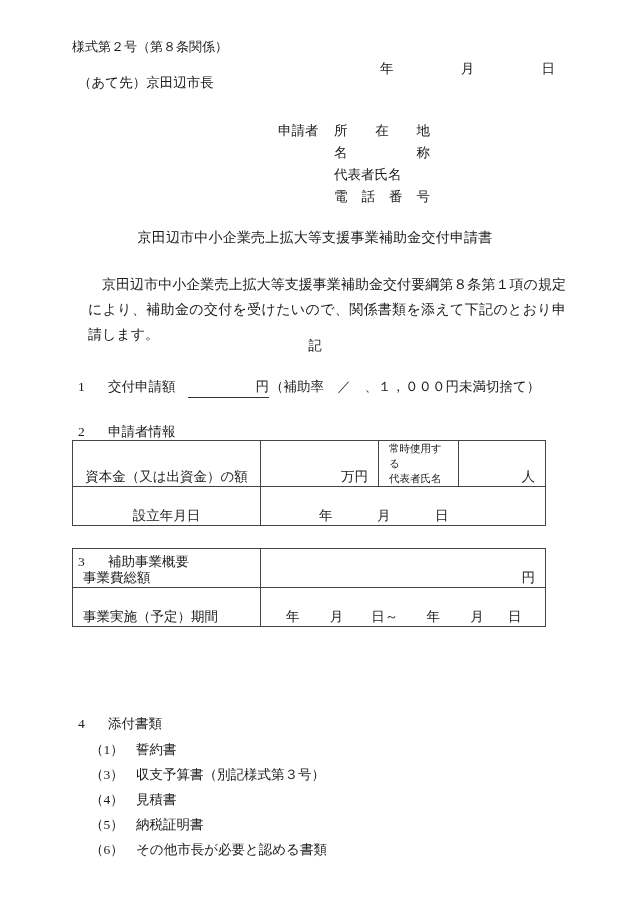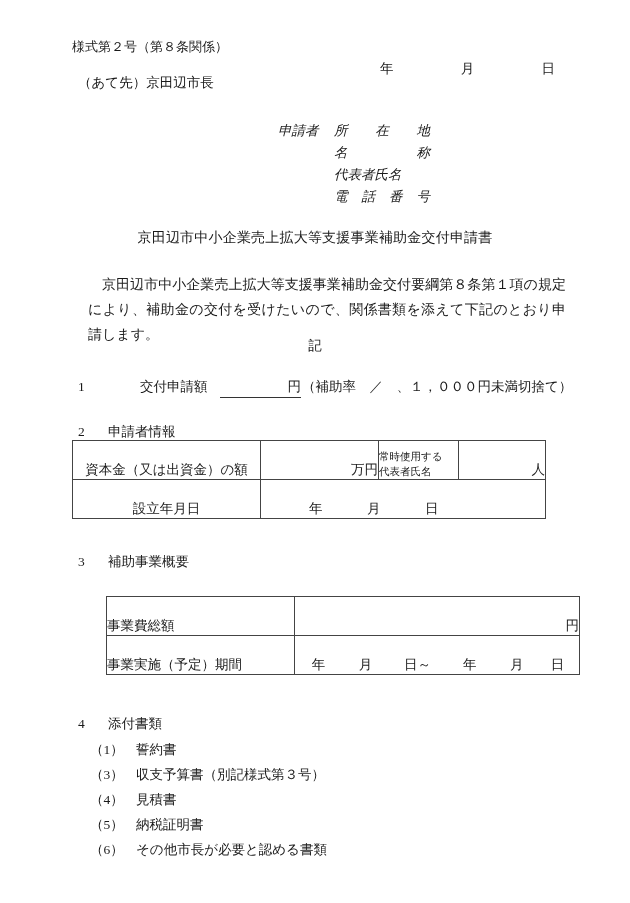--- a/index.html
+++ b/index.html
@@ -53,21 +53,20 @@
   .applicant {
     position: absolute;
     left: 278px;
     top: 122px;
   }
   .applicant-row {
     display: flex;
     align-items: baseline;
     height: 22px;
     font-size: 13.5px;
-    font-style: italic;
   }
   .applicant-label {
     width: 56px;
     flex: 0 0 56px;
   }
   .applicant-field {
     width: 96px;
     flex: 0 0 96px;
     display: flex;
     justify-content: space-between;
@@ -111,21 +110,21 @@
 
   
   .item1 {
     left: 78px;
     top: 378px;
     font-size: 13.5px;
     display: flex;
     align-items: baseline;
   }
   .item1 .num { width: 30px; display: inline-block; }
-  .item1 .lbl { margin-right: 12px; margin-left: 32px; }
+  .item1 .lbl { margin-right: 12px; }
   .item1 .blank {
     display: inline-block;
     border-bottom: 1px solid #333;
     padding-bottom: 1px;
   }
   .item1 .blank .gap { display: inline-block; width: 68px; }
   .item1 .tail { margin-left: 1px; }
 
   
   .sec-head {
@@ -141,26 +140,26 @@
   table.form-table {
     position: absolute;
     border-collapse: collapse;
     left: 72px;
     width: 473px;
     font-size: 13.5px;
     table-layout: fixed;
   }
   table.form-table td {
     border: 1px solid #444;
-    padding: 0 0;
+    padding: 0 10px;
     vertical-align: bottom;
     height: 38px;
   }
   #table-applicant { top: 440px; }
-  #table-project   { top: 596px; margin-left: 34px; }
+  #table-project   { top: 548px; }
 
   .cell-center { text-align: center; vertical-align: middle; }
   .cell-left   { text-align: left;   vertical-align: middle; }
 
   .small-label {
     font-size: 10.5px;
     line-height: 15px;
     vertical-align: middle;
     text-align: left;
     padding-top: 4px;

